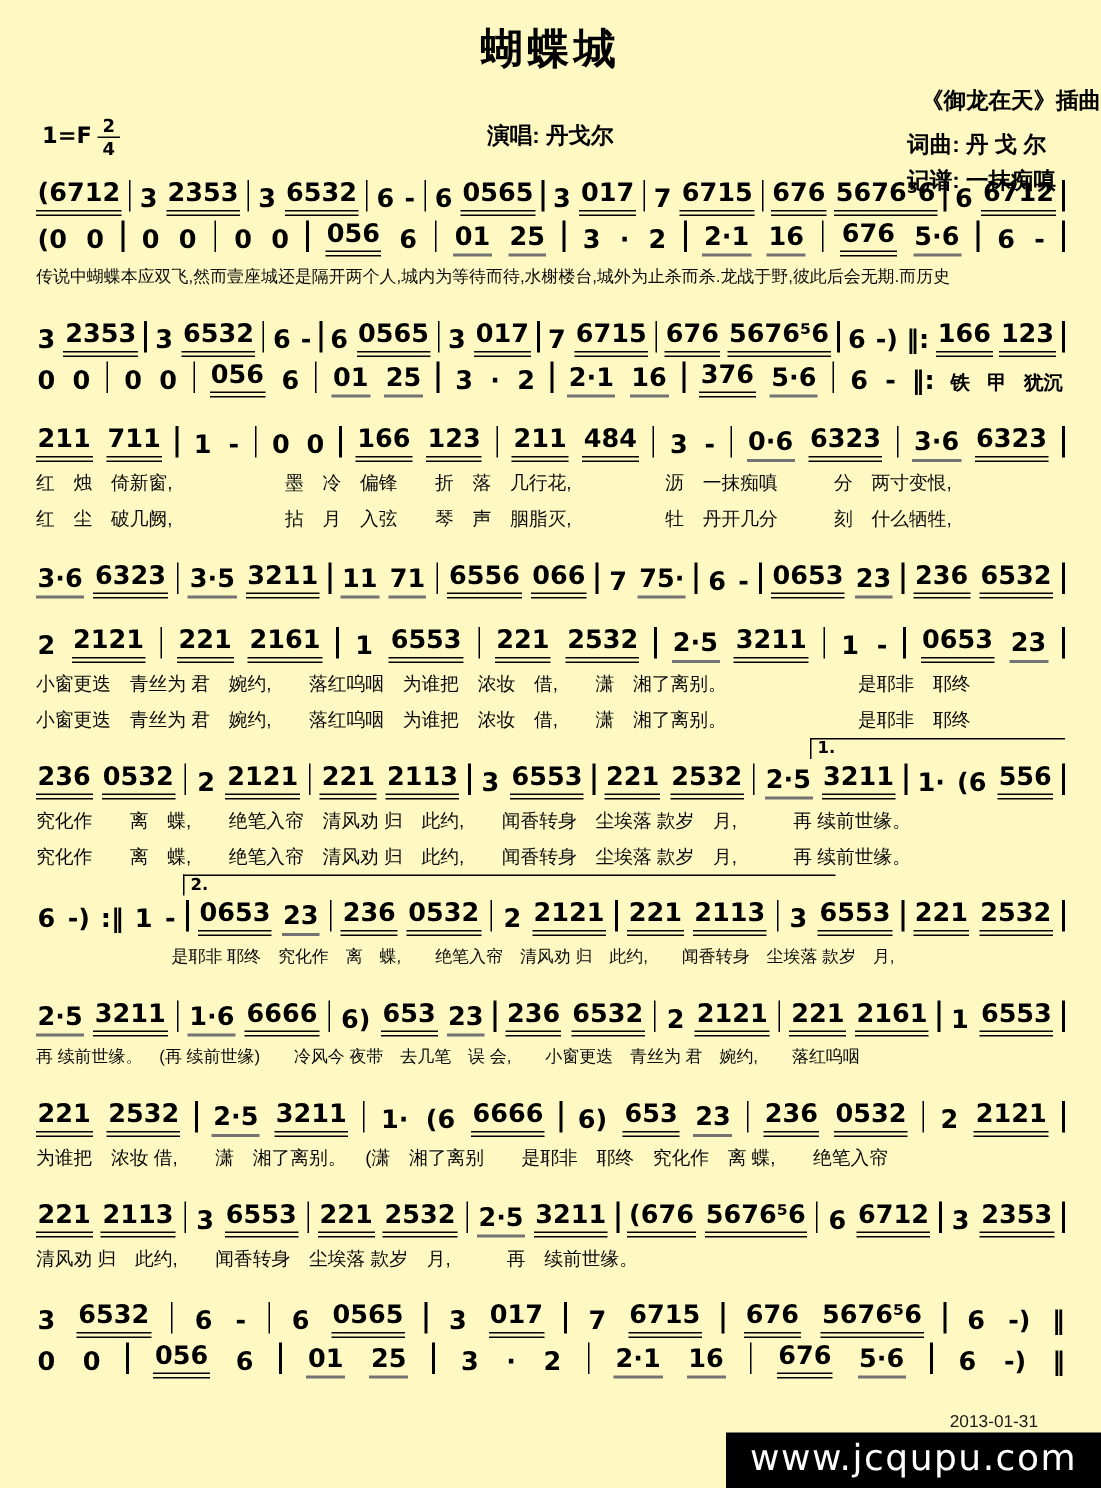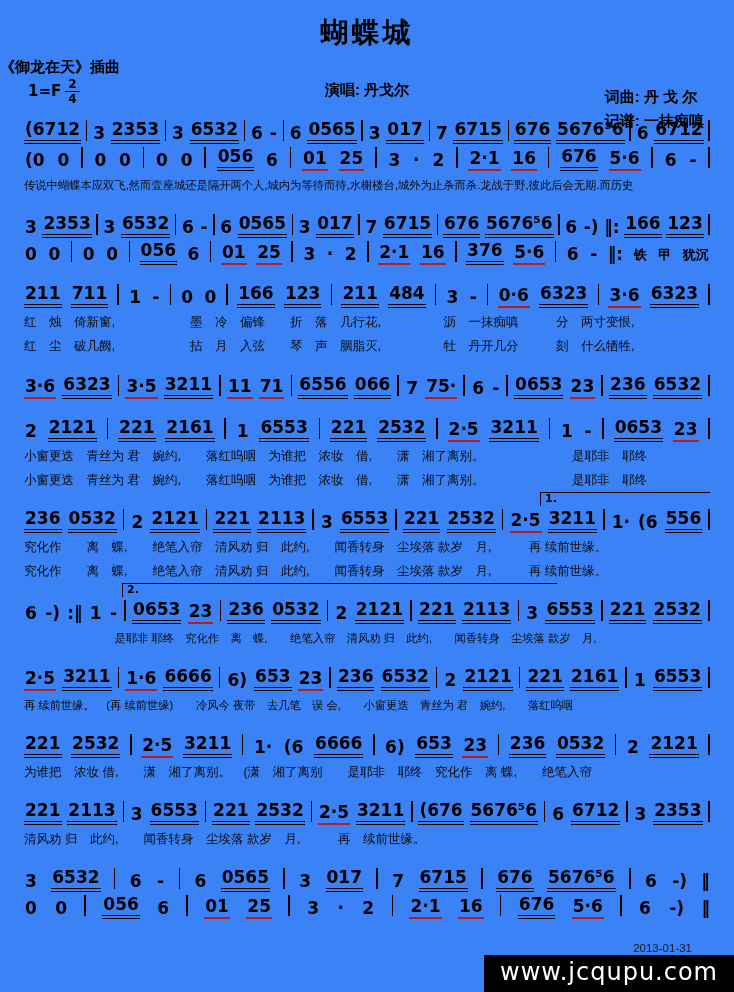--- a/index.html
+++ b/index.html
@@ -1,26 +1,26 @@
 <!DOCTYPE html>
 <html><head>
 <meta charset="utf-8">
 <style>
   html,body{margin:0;padding:0;}
   .page{
-    width:734px;height:992px;background:#3b82f6;position:relative;overflow:hidden;
+    width:734px;height:992px;background:#fef9c3;position:relative;overflow:hidden;
     font-family:"Liberation Sans",sans-serif;color:#000;box-sizing:border-box;
   }
   
   .header{position:relative;height:110px;}
   .title{
     text-align:center;font-size:28px;font-weight:bold;letter-spacing:3px;
     padding-top:14px;
   }
-  .subtitle{text-align:left;font-size:15px;font-weight:bold;margin-top:6px;}
+  .subtitle{text-align:right;font-size:15px;font-weight:bold;margin-top:6px;}
   .performer{text-align:center;font-size:15px;font-weight:bold;margin-top:4px;}
   .credits{
     position:absolute;right:30px;top:55px;font-size:15px;font-weight:bold;
     line-height:24px;text-align:left;margin-top:30px;
   }
   .keysig{
     position:absolute;left:28px;top:78px;font-size:15px;font-weight:bold;
     font-family:"DejaVu Sans",sans-serif;
   }
   .frac{display:inline-block;vertical-align:middle;text-align:center;font-size:12px;line-height:12px;margin-left:4px;}
@@ -28,21 +28,21 @@
   .frac .fbot{display:block;padding-top:1px;}
   
   .score{padding:4px 24px 0;}
   .system{position:relative;margin-bottom:13px;padding-top:3px;}
   .nrow{
     display:flex;justify-content:space-between;align-items:flex-end;
     font-family:"DejaVu Sans",sans-serif;font-weight:bold;font-size:17px;
     height:27px;
   }
   .note{line-height:21px;padding:0 1px;}
-  .u1{border-bottom:2px solid #b91c1c;}
+  .u1{border-bottom:2px solid #737373;}
   .u2{border-bottom:4px double #000;}
   .cjk{font-size:13px;font-weight:bold;font-family:"Liberation Sans",sans-serif;}
   .bar{width:1.5px;height:21px;background:#000;margin-bottom:3px;flex:0 0 auto;}
   .dbar{font-size:17px;line-height:21px;}
   .lyric{
     font-size:12.5px;line-height:19px;white-space:pre;margin-top:5px;color:#0a0a0a;
   }
   .lyric.tight{font-size:11.3px;}
   .volta{
     position:absolute;top:-11px;height:13px;border-top:1.5px solid #000;border-left:1.5px solid #000;

